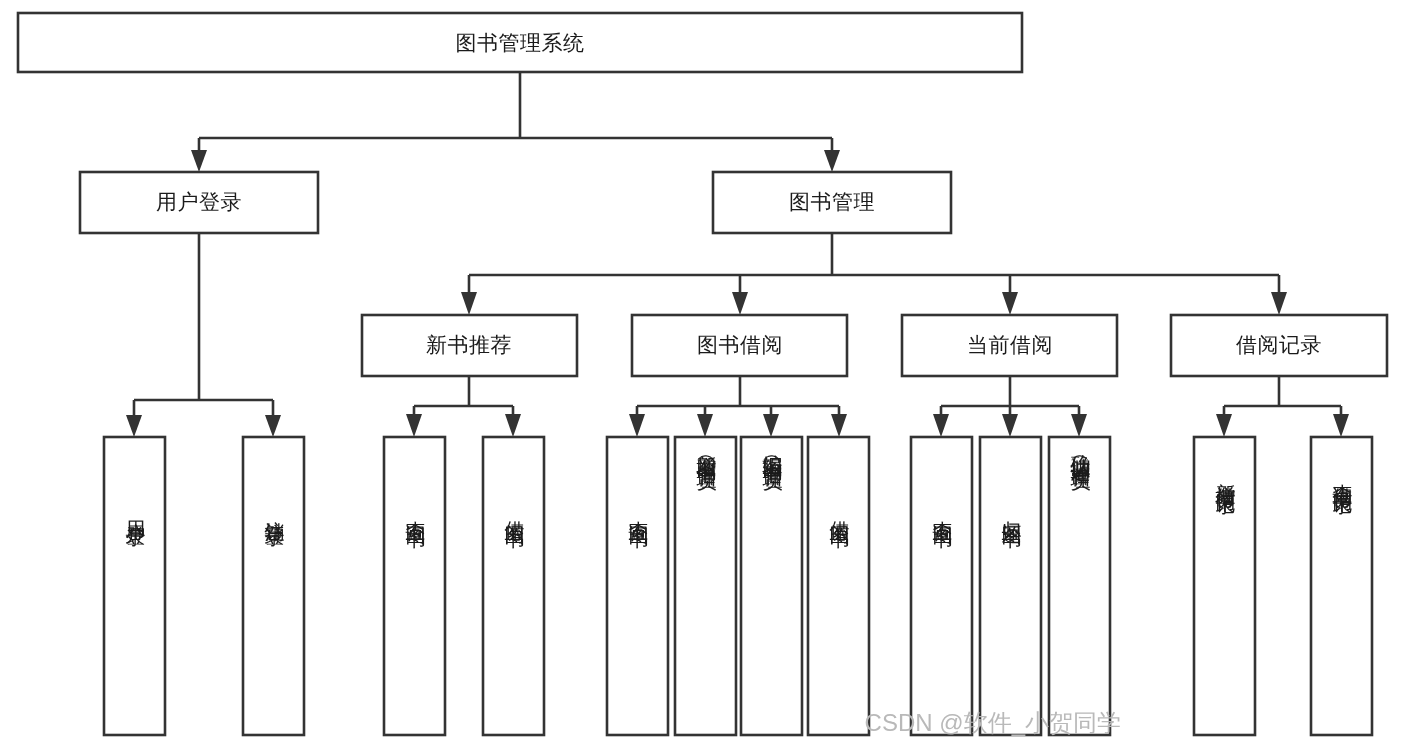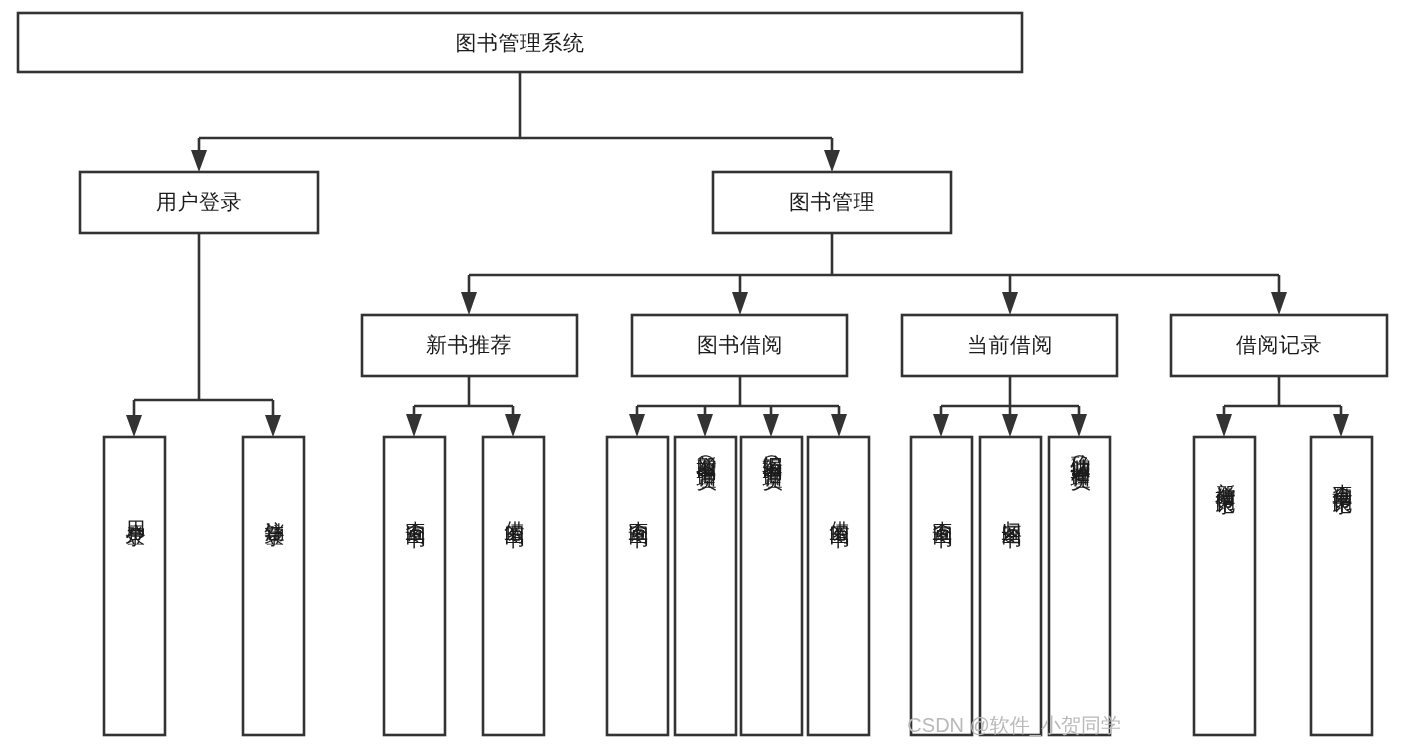--- a/index.html
+++ b/index.html
@@ -55,21 +55,21 @@
     fill: none;
     stroke-linecap: butt;
   }
   .arrow-head {
     fill: #333333;
     stroke: none;
   }
   .watermark {
     position: absolute;
     font-family: "Liberation Sans", "DejaVu Sans", sans-serif;
-    font-size: 20px;
+    font-size: 24px;
     color: #b9b9b9;
     white-space: nowrap;
     right: 12px;
     bottom: 8px;
     pointer-events: none;
   }
 </style>
 </head>
 <body>
 

